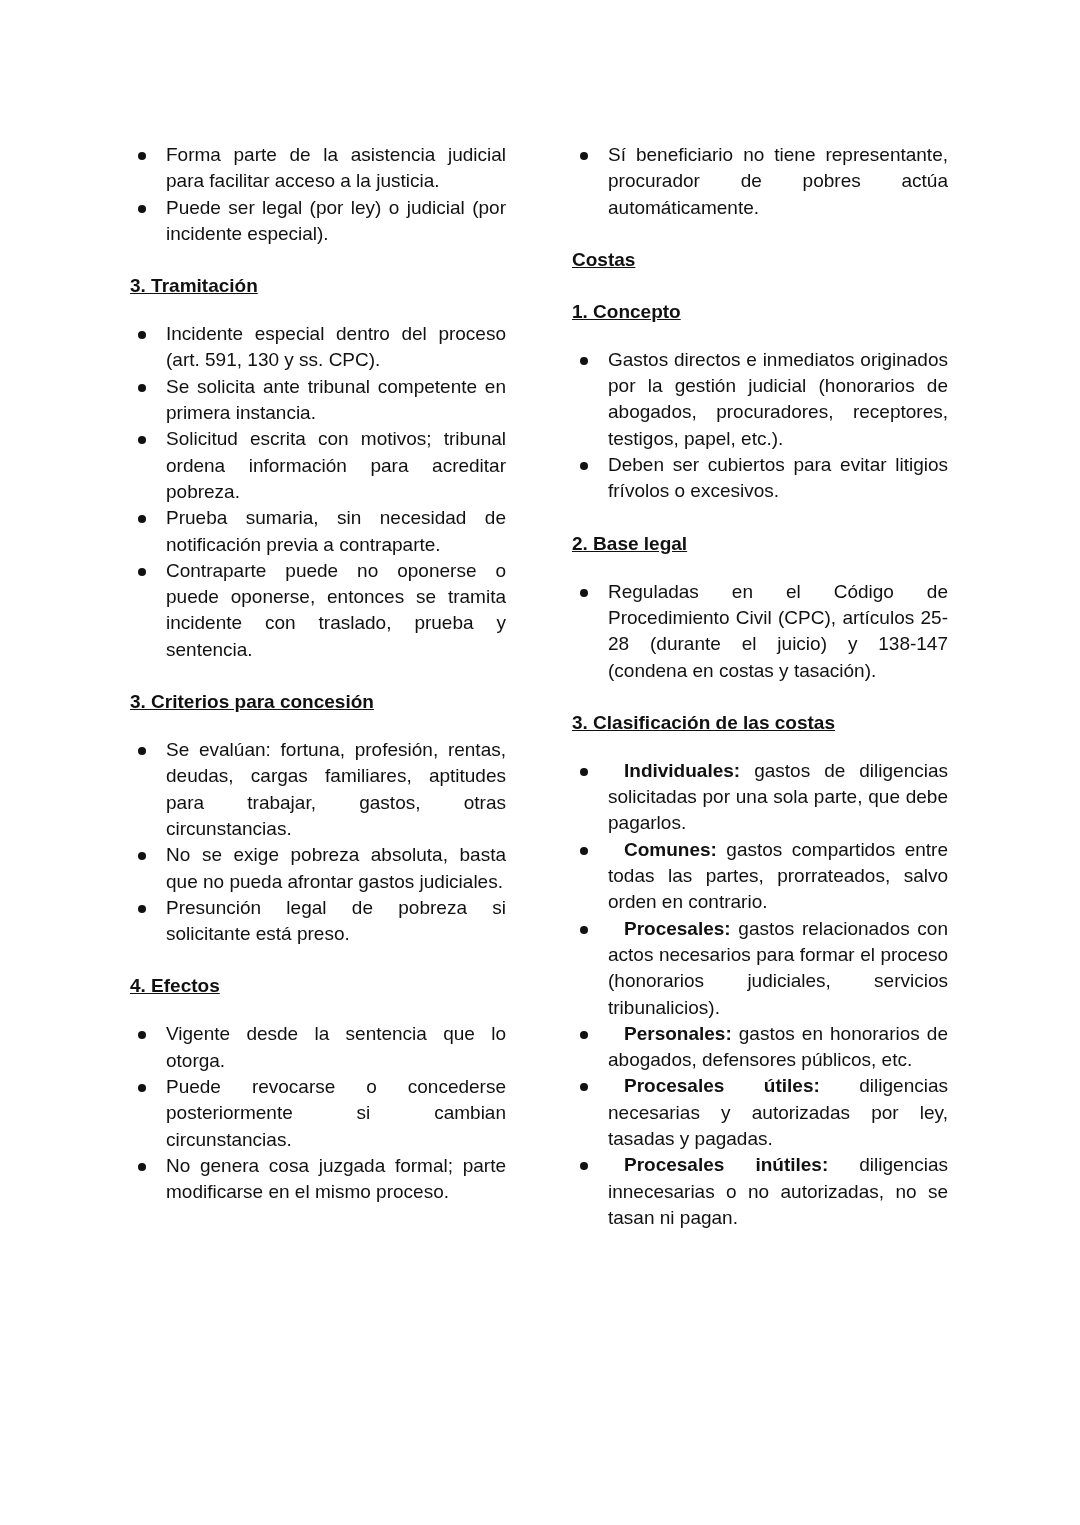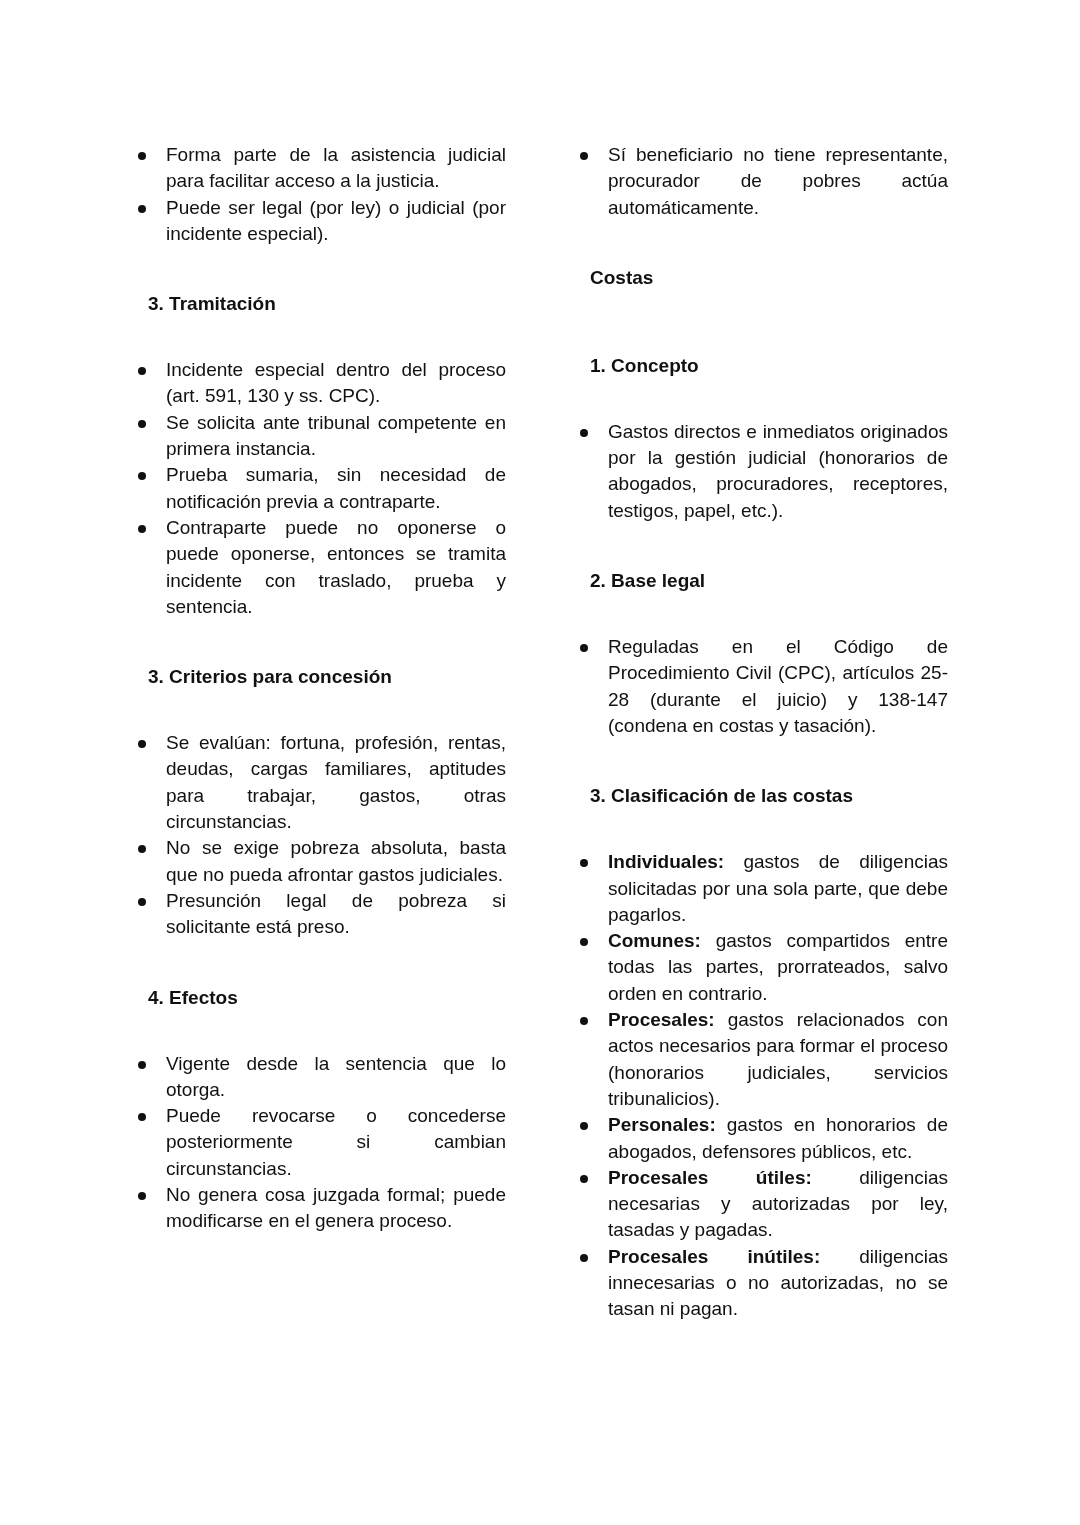--- a/index.html
+++ b/index.html
@@ -24,21 +24,22 @@
       position: absolute;
       top: 128px;
       width: 380px;
     }
     .col-left { left: 130px; }
     .col-right { left: 572px; }
     .heading {
       font-weight: bold;
       font-size: 19px;
       line-height: 26px;
-      margin: 18px;
+      margin: 0;
+      text-decoration: underline;
     }
     ul.bullets {
       list-style: none;
       margin: 0;
       padding: 0 0 0 36px;
       width: 340px;
     }
     ul.bullets li {
       position: relative;
       font-size: 19px;
@@ -51,75 +52,77 @@
       position: absolute;
       left: -28px;
       top: 10px;
       width: 8px;
       height: 8px;
       border-radius: 50%;
       background: #111111;
     }
     .gap-before-heading { height: 26px; }
     .gap-after-heading { height: 22px; }
-    b.term { font-weight: bold; }
+    b.term { font-weight: bold; margin-left: 16px; }
   </style>
 </head>
 <body>
 
 <div class="page">
 
   <div class="col col-left">
     <ul class="bullets">
       <li>Forma parte de la asistencia judicial para facilitar acceso a la justicia.</li>
       <li>Puede ser legal (por ley) o judicial (por incidente especial).</li>
     </ul>
 
     <div class="gap-before-heading"></div>
     <h2 class="heading">3. Tramitación</h2>
     <div class="gap-after-heading"></div>
     <ul class="bullets">
       <li>Incidente especial dentro del proceso (art. 591, 130 y ss. CPC).</li>
       <li>Se solicita ante tribunal competente en primera instancia.</li>
+      <li>Solicitud escrita con motivos; tribunal ordena información para acreditar pobreza.</li>
       <li>Prueba sumaria, sin necesidad de notificación previa a contraparte.</li>
       <li>Contraparte puede no oponerse o puede oponerse, entonces se tramita incidente con traslado, prueba y sentencia.</li>
     </ul>
 
     <div class="gap-before-heading"></div>
     <h2 class="heading">3. Criterios para concesión</h2>
     <div class="gap-after-heading"></div>
     <ul class="bullets">
       <li>Se evalúan: fortuna, profesión, rentas, deudas, cargas familiares, aptitudes para trabajar, gastos, otras circunstancias.</li>
       <li>No se exige pobreza absoluta, basta que no pueda afrontar gastos judiciales.</li>
       <li>Presunción legal de pobreza si solicitante está preso.</li>
     </ul>
 
     <div class="gap-before-heading"></div>
     <h2 class="heading">4. Efectos</h2>
     <div class="gap-after-heading"></div>
     <ul class="bullets">
       <li>Vigente desde la sentencia que lo otorga.</li>
       <li>Puede revocarse o concederse posteriormente si cambian circunstancias.</li>
-      <li>No genera cosa juzgada formal; puede modificarse en el genera proceso.</li>
+      <li>No genera cosa juzgada formal; parte modificarse en el mismo proceso.</li>
     </ul>
   </div>
 
   <div class="col col-right">
     <ul class="bullets">
       <li>Sí beneficiario no tiene representante, procurador de pobres actúa automáticamente.</li>
     </ul>
 
     <div class="gap-before-heading"></div>
     <h1 class="heading">Costas</h1>
     <div class="gap-before-heading"></div>
 
     <h2 class="heading">1. Concepto</h2>
     <div class="gap-after-heading"></div>
     <ul class="bullets">
       <li>Gastos directos e inmediatos originados por la gestión judicial (honorarios de abogados, procuradores, receptores, testigos, papel, etc.).</li>
+      <li>Deben ser cubiertos para evitar litigios frívolos o excesivos.</li>
     </ul>
 
     <div class="gap-before-heading"></div>
     <h2 class="heading">2. Base legal</h2>
     <div class="gap-after-heading"></div>
     <ul class="bullets">
       <li>Reguladas en el Código de Procedimiento Civil (CPC), artículos 25-28 (durante el juicio) y 138-147 (condena en costas y tasación).</li>
     </ul>
 
     <div class="gap-before-heading"></div>

